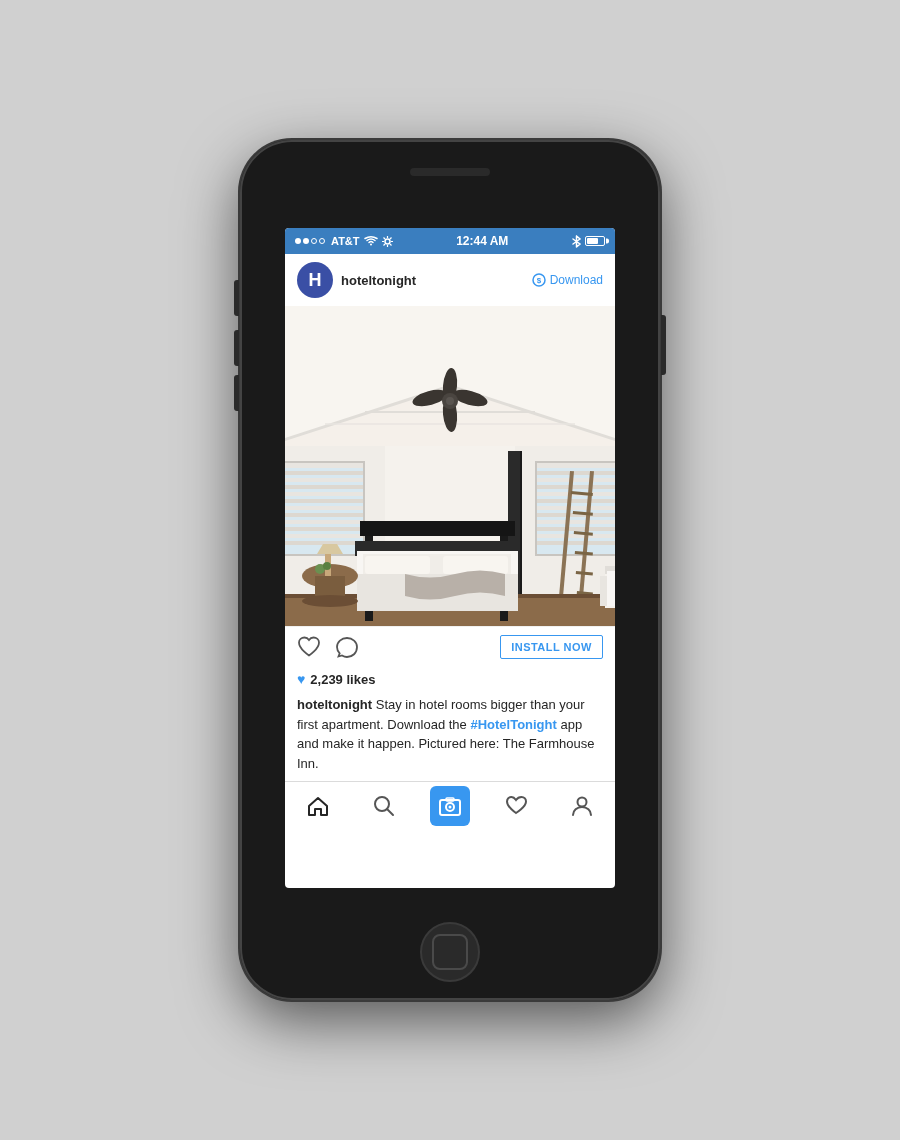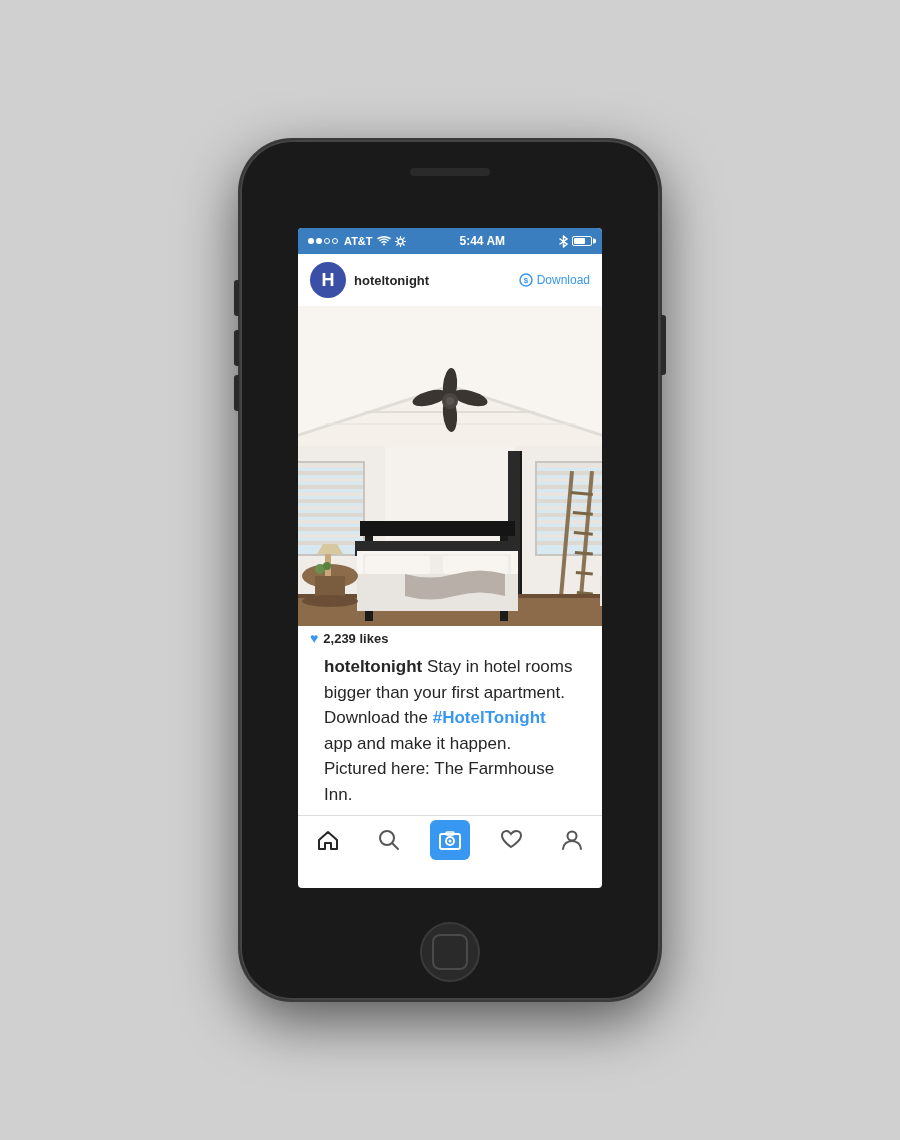--- a/index.html
+++ b/index.html
@@ -43,21 +43,21 @@
       position: absolute;
       right: -6px;
       top: 175px;
       width: 5px;
       height: 60px;
       background: #2a2a2a;
       border-radius: 0 3px 3px 0;
     }
 
     .phone-screen-wrapper {
-      width: 304px;
+      width: 330px;
       height: 660px;
       margin-top: 88px;
       background: #fff;
       overflow: hidden;
       position: relative;
       border-radius: 4px;
     }
 
     
     .phone-top {
@@ -295,22 +295,22 @@
       gap: 5px;
       background: white;
     }
 
     .ig-heart-filled {
       color: #3897f0;
       font-size: 14px;
     }
 
     .ig-caption {
-      padding: 4px 26px 8px;
-      font-size: 17px;
+      padding: 4px 12px 8px;
+      font-size: 13px;
       line-height: 1.5;
       color: #262626;
       background: white;
     }
 
     .ig-caption-user {
       font-weight: 700;
       color: #262626;
     }
 
@@ -380,21 +380,21 @@
           <line x1="5.5" y1="0" x2="5.5" y2="2" stroke="white" stroke-width="1.2"></line>
           <line x1="5.5" y1="9" x2="5.5" y2="11" stroke="white" stroke-width="1.2"></line>
           <line x1="0" y1="5.5" x2="2" y2="5.5" stroke="white" stroke-width="1.2"></line>
           <line x1="9" y1="5.5" x2="11" y2="5.5" stroke="white" stroke-width="1.2"></line>
           <line x1="1.5" y1="1.5" x2="3" y2="3" stroke="white" stroke-width="1.2"></line>
           <line x1="8" y1="8" x2="9.5" y2="9.5" stroke="white" stroke-width="1.2"></line>
           <line x1="1.5" y1="9.5" x2="3" y2="8" stroke="white" stroke-width="1.2"></line>
           <line x1="8" y1="3" x2="9.5" y2="1.5" stroke="white" stroke-width="1.2"></line>
         </svg>
       </div>
-      <div class="status-center">5:44 AM</div>
+      <div class="status-center">12:44 AM</div>
       <div class="status-right">
 
         <svg width="9" height="13" viewBox="0 0 9 13">
           <path d="M4.5 1 L4.5 12 M4.5 1 L8 4 L4.5 6.5 L8 9 L4.5 12 M4.5 6.5 L1 4 M4.5 6.5 L1 9" stroke="white" stroke-width="1.5" fill="none" stroke-linecap="round"></path>
         </svg>
 
         <div class="battery-icon">
           <div class="battery-body">
             <div class="battery-fill"></div>
           </div>
@@ -536,20 +536,37 @@
           <circle cx="62" cy="260" r="4" fill="#5a8040"></circle>
 
           <rect x="340" y="262" width="30" height="40" fill="#f5f2ed"></rect>
           <rect x="335" y="270" width="10" height="30" fill="#e8e5e0"></rect>
           <rect x="340" y="260" width="30" height="8" fill="#e0ddd8"></rect>
 
           <rect x="342" y="265" width="26" height="35" fill="#f8f6f4"></rect>
         </svg>
       </div>
 
+      <div class="ig-actions">
+        <div class="ig-action-left">
+
+          <div class="ig-action-icon">
+            <svg width="24" height="22" viewBox="0 0 24 22">
+              <path d="M12 19.5 C12 19.5 2 13 2 6.5 C2 3.5 4.5 1.5 7.5 1.5 C9.5 1.5 11 2.5 12 4 C13 2.5 14.5 1.5 16.5 1.5 C19.5 1.5 22 3.5 22 6.5 C22 13 12 19.5 12 19.5 Z" fill="none" stroke="#555" stroke-width="1.8"></path>
+            </svg>
+          </div>
+
+          <div class="ig-action-icon">
+            <svg width="22" height="22" viewBox="0 0 22 22">
+              <path d="M11 2 C5.5 2 1 6 1 11 C1 13.5 2 15.7 3.7 17.3 L2.5 20.5 L6 19.5 C7.5 20.4 9.2 21 11 21 C16.5 21 21 17 21 11 C21 6 16.5 2 11 2 Z" fill="none" stroke="#555" stroke-width="1.8"></path>
+            </svg>
+          </div>
+        </div>
+        <button class="install-btn">INSTALL NOW</button>
+      </div>
 
       <div class="ig-likes">
         <span class="ig-heart-filled">♥</span>
         <span>2,239 likes</span>
       </div>
 
       <div class="ig-caption">
         <span class="ig-caption-user">hoteltonight</span>
         <span> Stay in hotel rooms bigger than your first apartment. Download the </span>
         <span class="ig-caption-hashtag">#HotelTonight</span>

